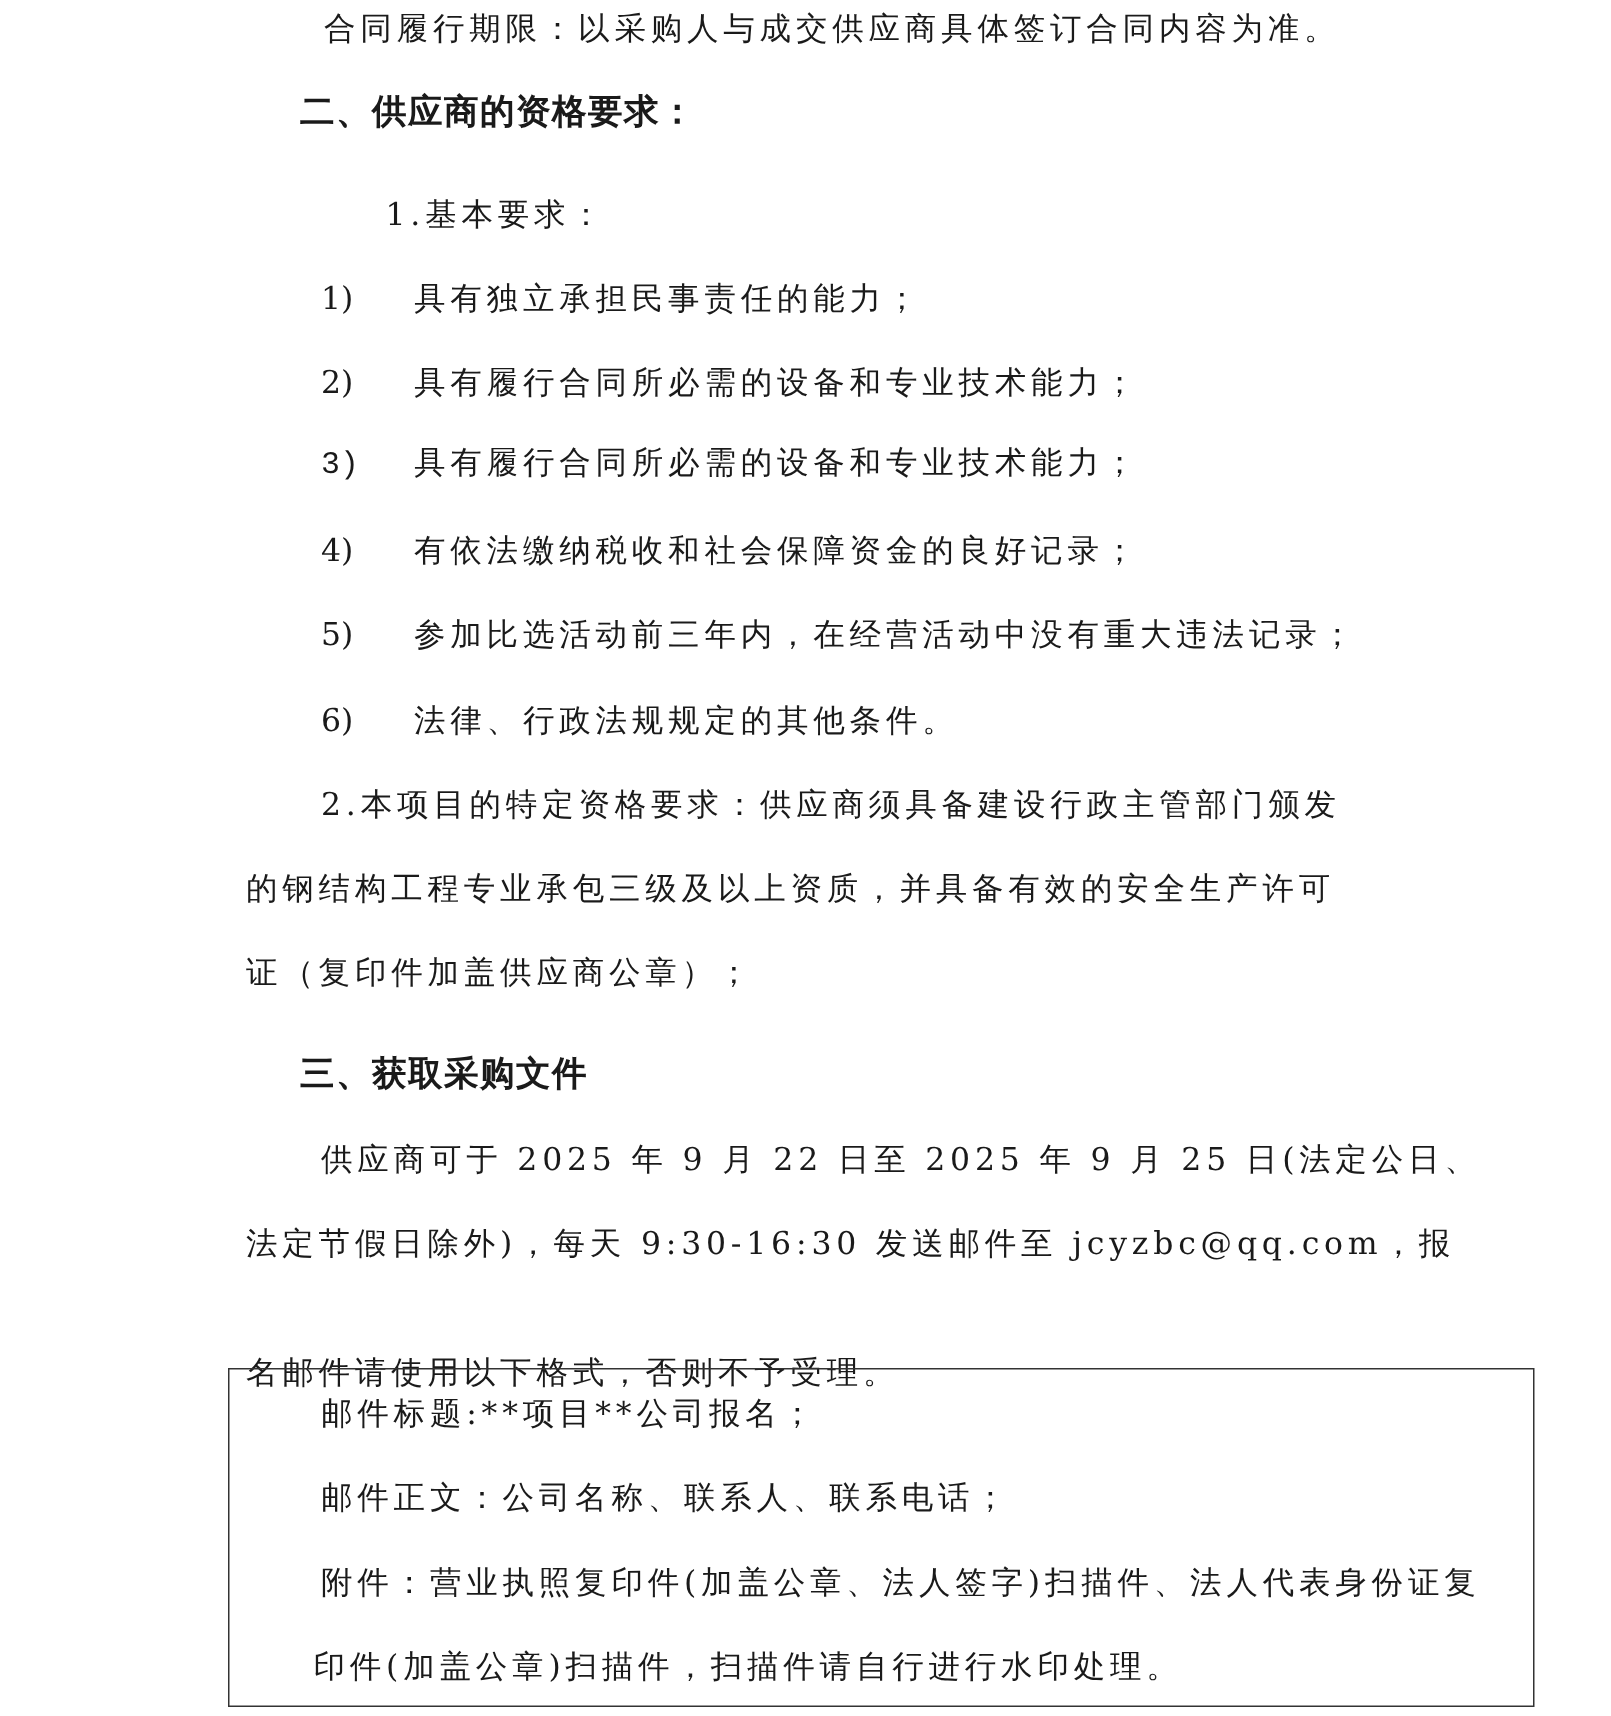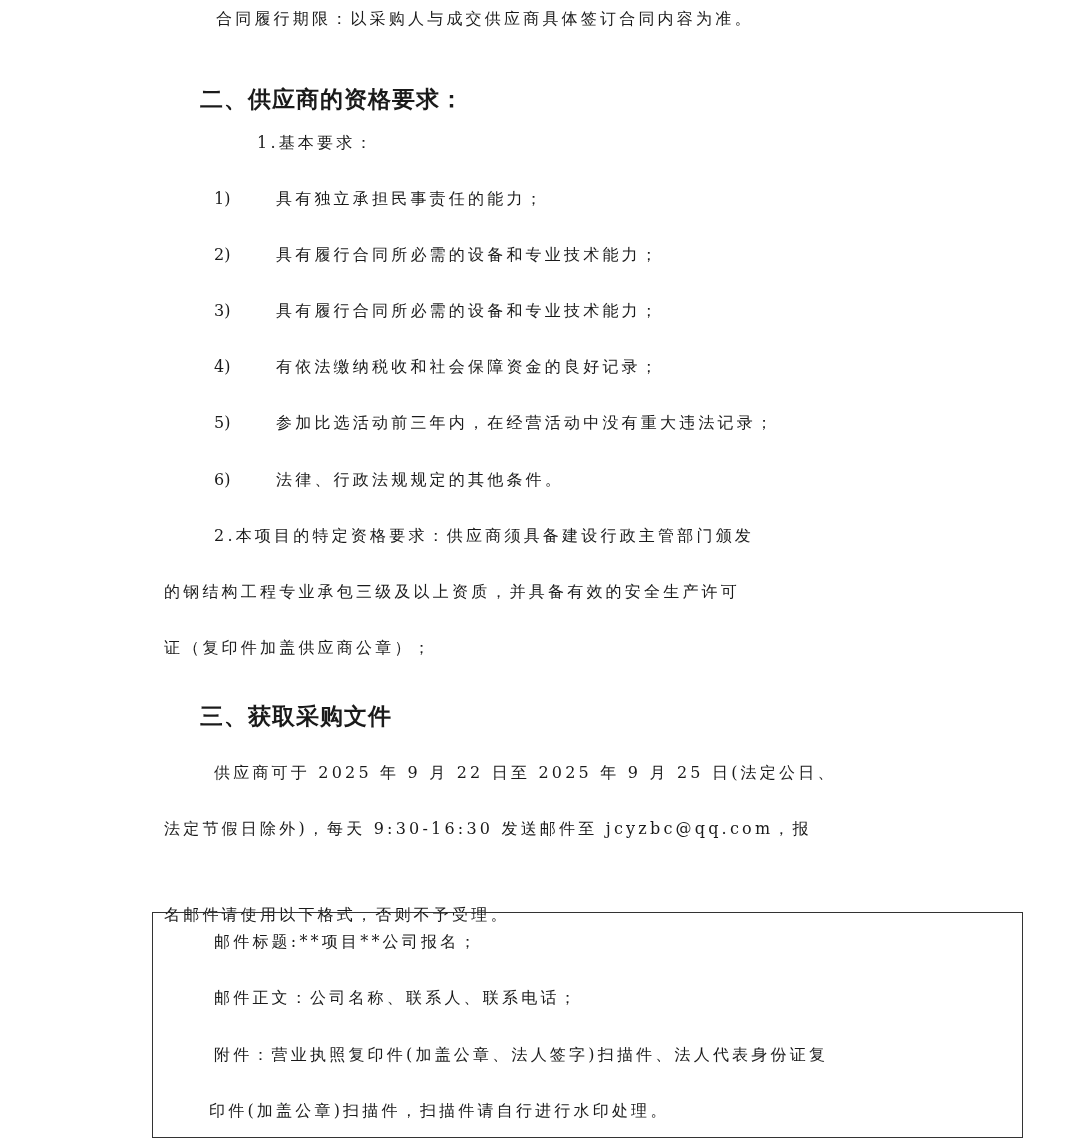--- a/index.html
+++ b/index.html
@@ -3,21 +3,21 @@
   <meta charset="utf-8">
   <style>
     html, body { margin: 0; padding: 0; background: #ffffff; }
     body {
       width: 1074px; height: 1144px; position: relative; overflow: hidden;
       font-family: "DejaVu Serif", "Liberation Serif", serif;
       color: #1a1a1a;
     }
     .line {
       position: absolute;
-      font-size: 16px;
+      font-size: 21px;
       letter-spacing: 3.2px;
       white-space: nowrap;
       line-height: 30px;
     }
     .heading {
       font-family: "DejaVu Sans", "Liberation Sans", sans-serif;
       font-weight: bold;
       letter-spacing: 1px;
       font-size: 23px;
     }
@@ -30,31 +30,31 @@
       box-sizing: border-box;
     }
   </style>
 </head>
 <body>
 
 <div>
 
   <div class="line" style="left:216px; top:4px;">合同履行期限：以采购人与成交供应商具体签订合同内容为准。</div>
 
-  <div class="line heading" style="left:200px; top:84px;text-align:right;">二、供应商的资格要求：</div>
+  <div class="line heading" style="left:200px; top:60px;text-align:right;">二、供应商的资格要求：</div>
 
   <div class="line" style="left:214px; top:128px;margin-left:43px;">1.基本要求：</div>
 
   <div class="line" style="left:214px; top:184px;">
     <span class="num">1)</span><span>具有独立承担民事责任的能力；</span>
   </div>
   <div class="line" style="left:214px; top:240px;">
     <span class="num">2)</span><span>具有履行合同所必需的设备和专业技术能力；</span>
   </div>
-  <div class="line" style="left:214px; top:296px;">
+  <div class="line" style="left:214px; top:296px;font-family:Liberation Mono, monospace;">
     <span class="num">3)</span><span>具有履行合同所必需的设备和专业技术能力；</span>
   </div>
   <div class="line" style="left:214px; top:352px;">
     <span class="num">4)</span><span>有依法缴纳税收和社会保障资金的良好记录；</span>
   </div>
   <div class="line" style="left:214px; top:408px;">
     <span class="num">5)</span><span>参加比选活动前三年内，在经营活动中没有重大违法记录；</span>
   </div>
   <div class="line" style="left:214px; top:465px;">
     <span class="num">6)</span><span>法律、行政法规规定的其他条件。</span>

